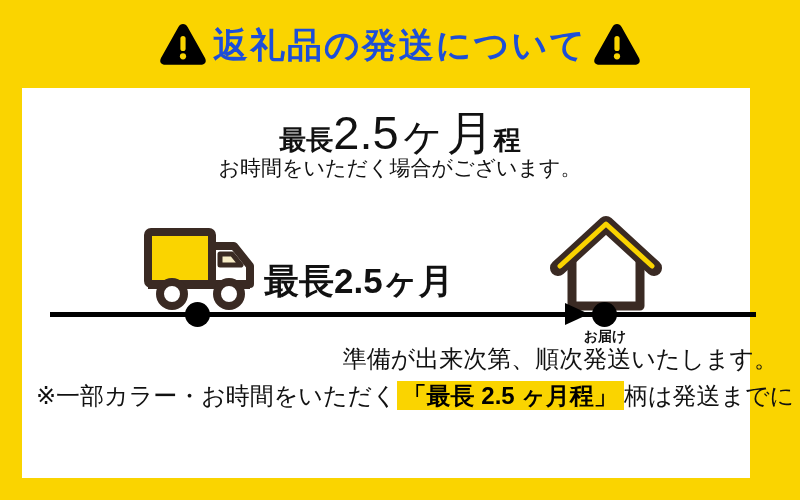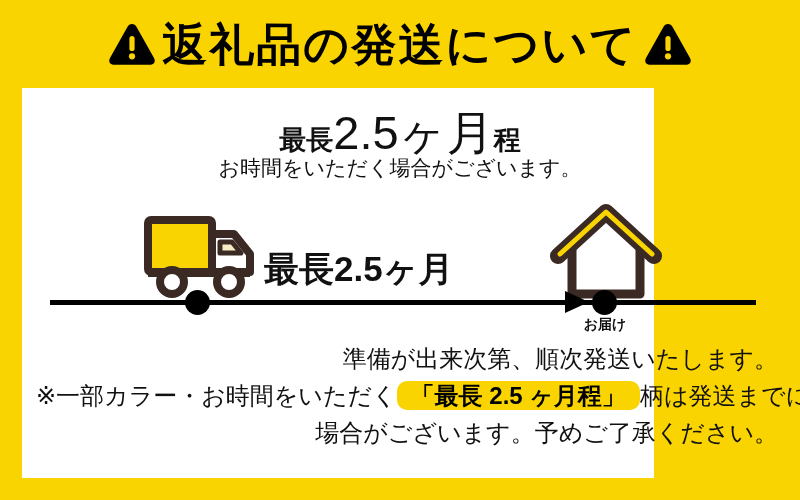--- a/index.html
+++ b/index.html
@@ -28,40 +28,40 @@
     left: 0;
     top: 0;
     width: 800px;
     height: 88px;
     display: flex;
     align-items: center;
     justify-content: center;
     gap: 6px;
   }
   .header-title {
-    font-size: 45px;
+    font-size: 35px;
     font-weight: 700;
-    color: #000000;
+    color: #1d4ed8;
     letter-spacing: 2px;
     line-height: 1;
     white-space: nowrap;
   }
   .warn-icon {
     display: inline-block;
     width: 48px;
     height: 44px;
     flex: 0 0 auto;
   }
 
   
   .card {
     position: absolute;
     left: 22px;
     top: 88px;
-    width: 632px;
+    width: 728px;
     height: 390px;
     background: #ffffff;
     box-sizing: border-box;
   }
 
   
   .headline {
     position: absolute;
     left: 0;
     top: 14px;
@@ -91,21 +91,21 @@
     font-size: 21px;
     font-weight: 500;
     color: #111111;
     white-space: nowrap;
   }
 
   
   .timeline {
     position: absolute;
     left: 0;
-    top: 104px;
+    top: 116px;
     width: 756px;
     height: 146px;
   }
   .tl-line {
     position: absolute;
     left: 28px;
     top: 108px;
     width: 706px;
     height: 5px;
     background: #000000;
@@ -177,22 +177,21 @@
     font-size: 24px;
     font-weight: 500;
     line-height: 37px;
     white-space: nowrap;
     text-align: right;
   }
   .hl-mark {
     background: #fad400;
     color: #000000;
     font-weight: 700;
-    padding: 1px 14px;
-    border-radius: 10px;
+    padding: 1px 6px;
   }
 </style>
 </head>
 <body>
 
 <div class="poster">
 
   <div class="header">
     <span class="warn-icon">
       <svg viewBox="0 0 48 44" width="48" height="44" aria-hidden="true">
@@ -254,17 +253,16 @@
       <span class="tl-dot tl-dot-start"></span>
       <span class="tl-arrow"></span>
       <span class="tl-dot tl-dot-end"></span>
 
       <span class="tl-end-label">お届け</span>
     </div>
 
     <div class="notes">
       <div class="note-line">準備が出来次第、順次発送いたします。</div>
       <div class="note-line"><span>※一部カラー・お時間をいただく</span><span class="hl-mark">「最長 2.5 ヶ月程」</span><span>柄は発送までに</span></div>
-      <div class="note-line">場合がございます。予めご了承ください。</div>
     </div>
 
   </div>
 </div>
 
 </body></html>

